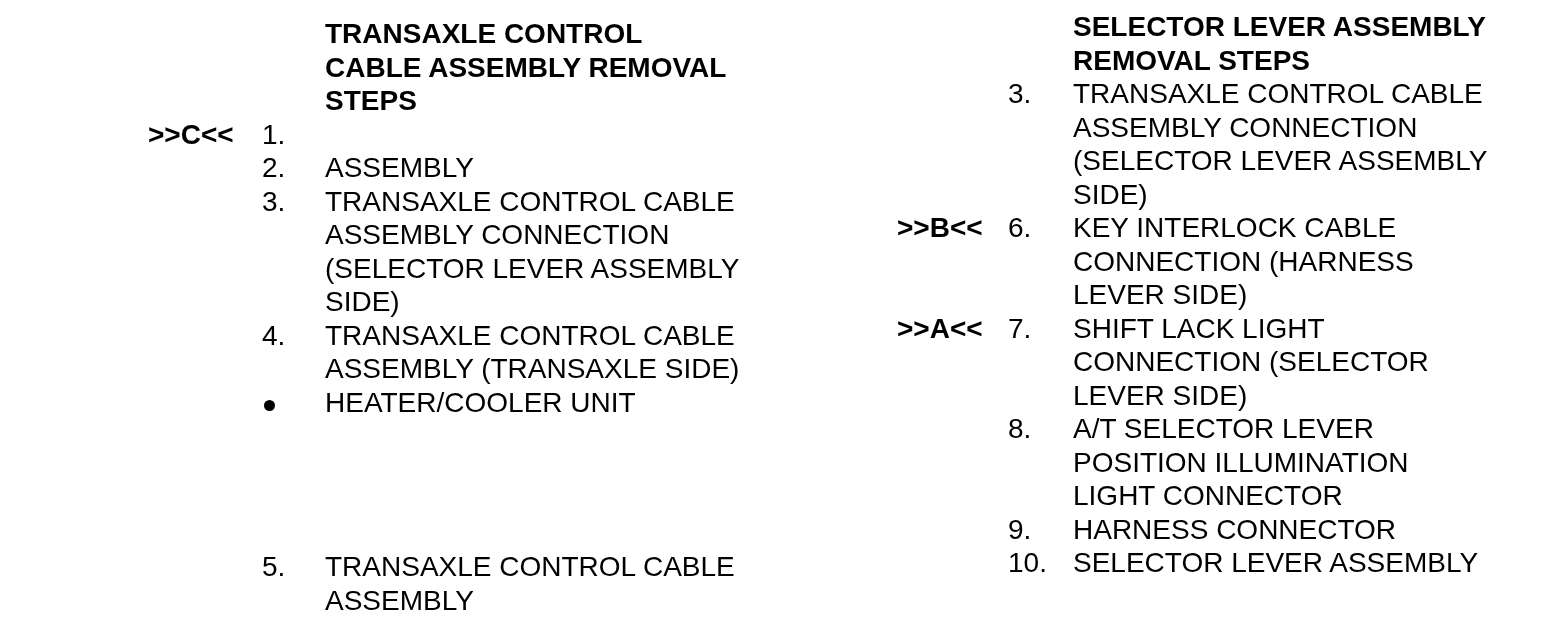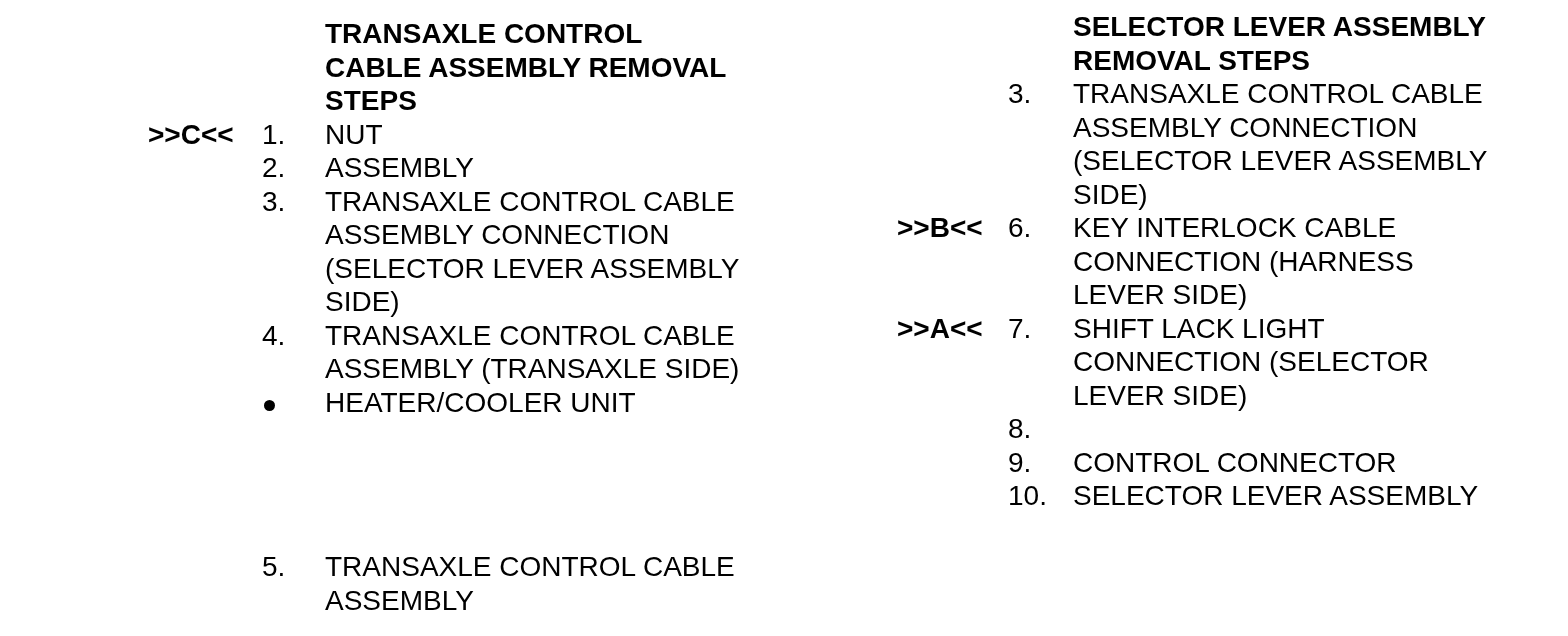--- a/index.html
+++ b/index.html
@@ -50,21 +50,20 @@
       <span class="marker"></span>
       <span class="num"></span>
       <div class="txt title">TRANSAXLE CONTROL
 CABLE ASSEMBLY REMOVAL
 STEPS</div>
     </div>
 
     <div class="row">
       <span class="marker">&gt;&gt;C&lt;&lt;</span>
       <span class="num">1.</span>
-      <div class="txt">NUT</div>
     </div>
 
     <div class="row">
       <span class="marker"></span>
       <span class="num">2.</span>
       <div class="txt">ASSEMBLY</div>
     </div>
 
     <div class="row">
       <span class="marker"></span>
@@ -129,26 +128,29 @@
       <span class="marker">&gt;&gt;A&lt;&lt;</span>
       <span class="num">7.</span>
       <div class="txt">SHIFT LACK LIGHT
 CONNECTION (SELECTOR
 LEVER SIDE)</div>
     </div>
 
     <div class="row">
       <span class="marker"></span>
       <span class="num">8.</span>
+      <div class="txt">A/T SELECTOR LEVER
+POSITION ILLUMINATION
+LIGHT CONNECTOR</div>
     </div>
 
     <div class="row">
       <span class="marker"></span>
       <span class="num">9.</span>
-      <div class="txt">CONTROL CONNECTOR</div>
+      <div class="txt">HARNESS CONNECTOR</div>
     </div>
 
     <div class="row">
       <span class="marker"></span>
       <span class="num">10.</span>
       <div class="txt">SELECTOR LEVER ASSEMBLY</div>
     </div>
   </section>
 
 </div>

